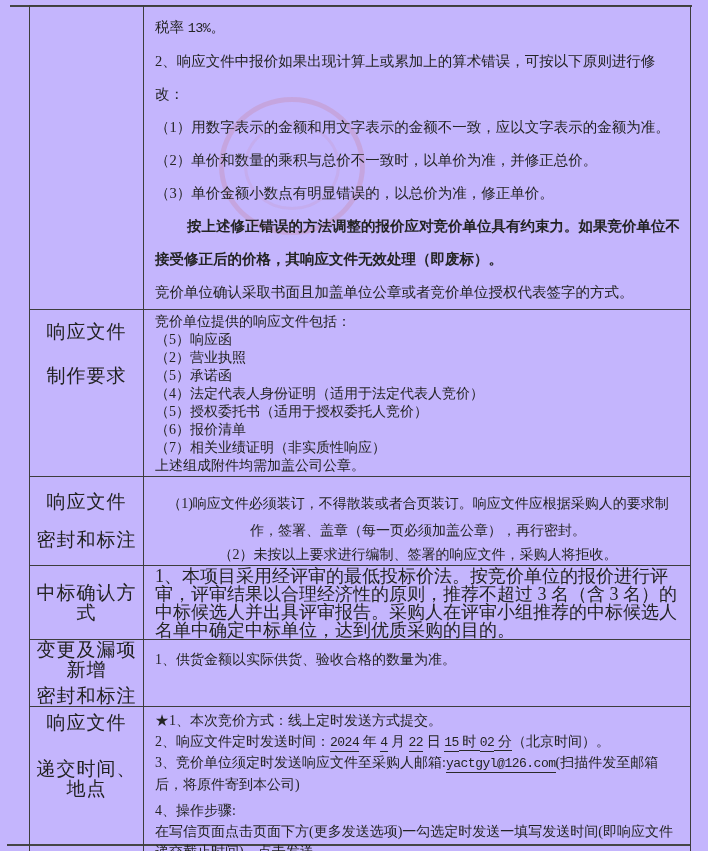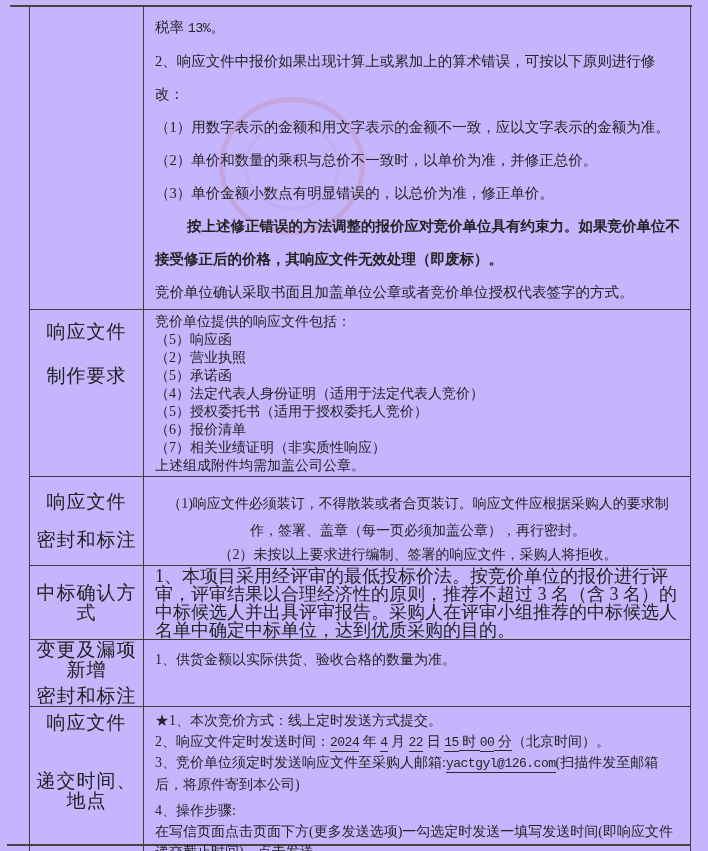--- a/index.html
+++ b/index.html
@@ -67,21 +67,21 @@
   .r3 .lbl{vertical-align:middle;}
   .r3 .cnt{font-size:18px;line-height:18px;padding-top:1px;}
 
   
   .r4 .lbl{vertical-align:middle;}
   .r4 .lbl div + div{margin-top:6px;}
   .r4 .cnt{padding-top:10px;line-height:20px;}
 
   
   .r5 .lbl{padding-top:6px;}
-  .r5 .lbl div + div{margin-top:38px;}
+  .r5 .lbl div + div{margin-top:26px;}
   .r5 .cnt{line-height:20.5px;padding-top:4px;}
   .r5 .para:nth-child(4){margin-top:6px;}
   .r5 .para:nth-child(6){margin-top:3px;}
   .r5 .para:nth-child(7){margin-top:4px;}
 </style>
 </head>
 <body>
 
 <div class="page">
   <div class="hairline hl-top"></div>
@@ -150,21 +150,21 @@
             <div class="para"><span class="">1、供货金额以实际供货、验收合格的数量为准。</span></div>
           </td>
         </tr>
         <tr class="row r5">
           <td class="lbl">
             <div>响应文件</div>
             <div>递交时间、地点</div>
           </td>
           <td class="cnt">
             <div class="para"><span class="">★1、本次竞价方式：线上定时发送方式提交。</span></div>
-            <div class="para"><span class="">2、响应文件定时发送时间：</span><span class="u m">2024</span><span class=""> 年 </span><span class="u m">4</span><span class=""> 月 </span><span class="u m">22</span><span class=""> 日 </span><span class="u m">15</span><span class="u "> 时 </span><span class="u m">00</span><span class="u "> 分</span><span class="">（北京时间）。</span></div>
+            <div class="para"><span class="">2、响应文件定时发送时间：</span><span class="u m">2024</span><span class=""> 年 </span><span class="u m">4</span><span class=""> 月 </span><span class="u m">22</span><span class=""> 日 </span><span class="u m">15</span><span class="u "> 时 </span><span class="u m">02</span><span class="u "> 分</span><span class="">（北京时间）。</span></div>
             <div class="para"><span class="">3、竞价单位须定时发送响应文件至采购人邮箱:</span><span class="u m">yactgyl@126.com</span><span class="">(扫描件发至邮箱后，将原件寄到本公司)</span></div>
             <div class="para"><span class="">4、操作步骤:</span></div>
             <div class="para"><span class="">在写信页面点击页面下方(更多发送选项)一勾选定时发送一填写发送时间(即响应文件递交截止时间)→点击发送</span></div>
             <div class="para"><span class="">具体操作页面详见附件。</span></div>
           </td>
         </tr>
       </tbody>
   </table>
 </div>
 

